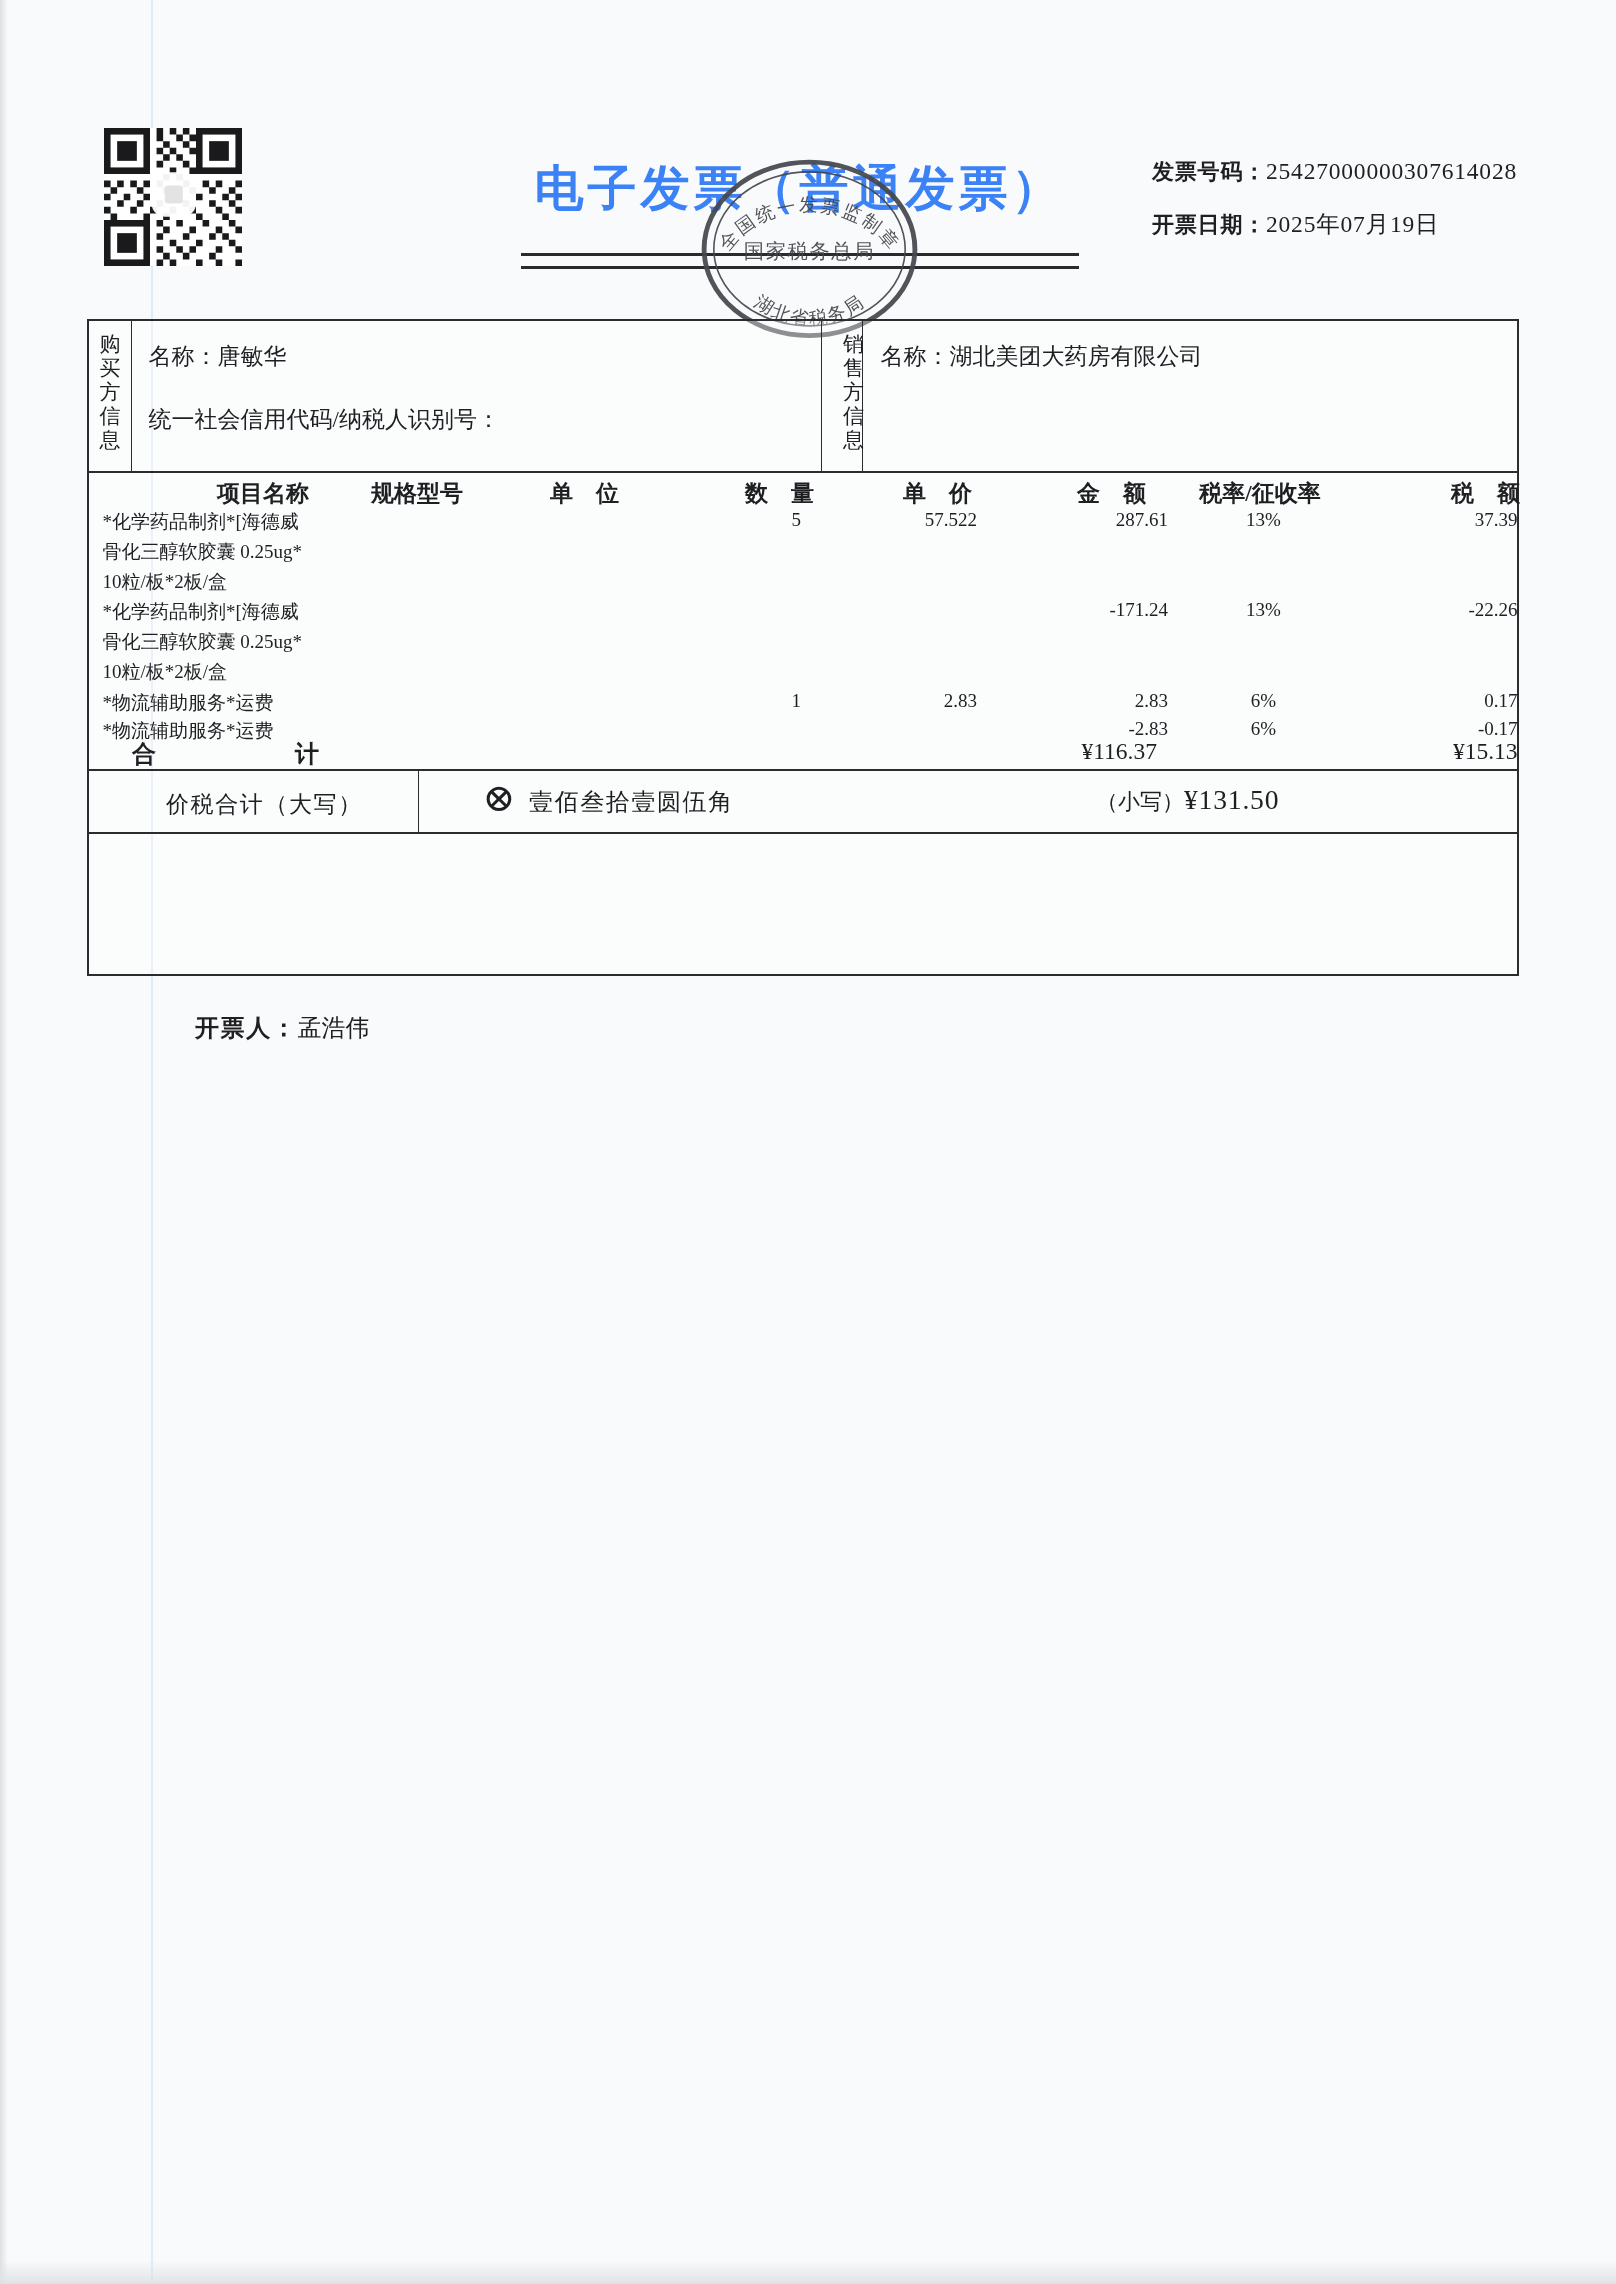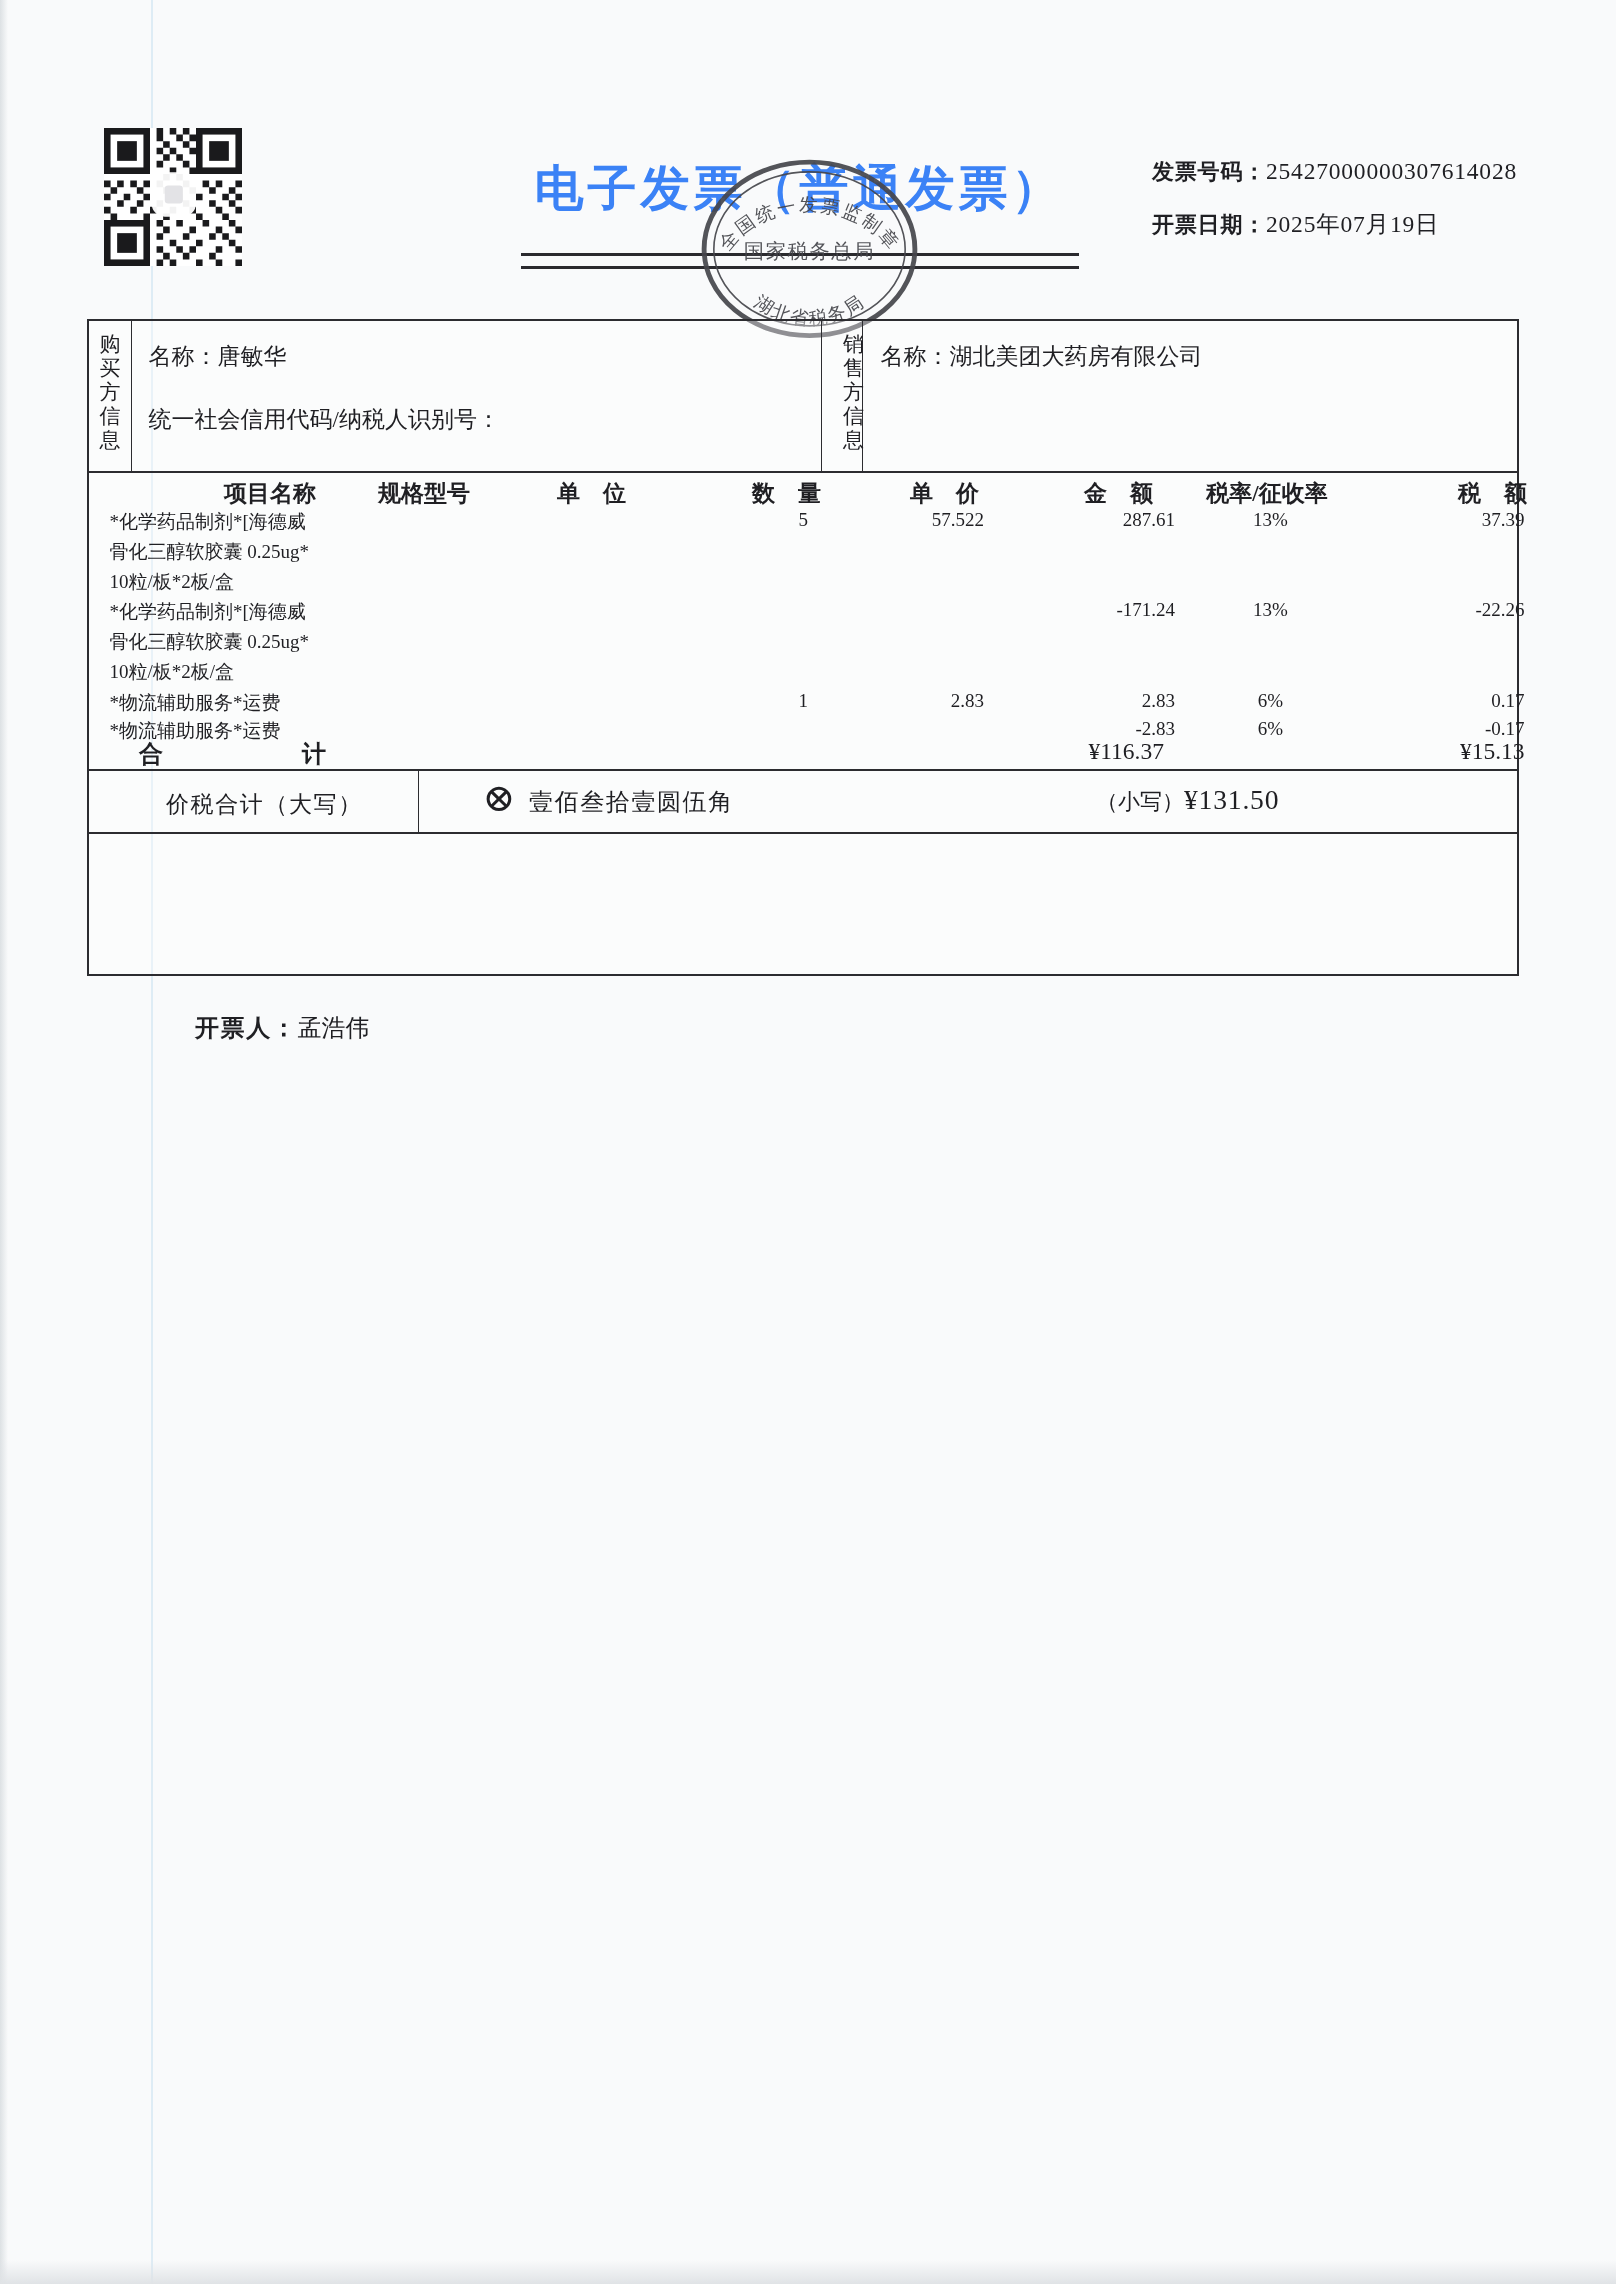--- a/index.html
+++ b/index.html
@@ -44,21 +44,21 @@
   .seller-label{left:732px;border-right:1.6px solid #2c2c30;border-left:1.6px solid #2c2c30;width:42px;padding-left:20px;}
   .party-content{position:absolute;top:0;height:100%;}
   .buyer-content{left:45px;width:686px;}
   .seller-content{left:777px;width:650px;}
   .p-line{position:absolute;left:14.6px;white-space:nowrap;font-size:23px;}
   .p-name{top:19.5px;} .p-tax{top:83px;}
   .tax-id-value{font-family:"Liberation Mono","DejaVu Sans Mono",monospace;
     font-size:25px;letter-spacing:1.6px;}
 
   
-  .hrow,.irow,.trow{position:absolute;left:14px;width:1428px;height:31px;}
+  .hrow,.irow,.trow{position:absolute;left:7px;width:1428px;height:31px;}
   .hrow{top:157px;font-size:23px;font-weight:bold;}
   .cell{position:absolute;top:0;white-space:pre;}
   .h-name{left:0;width:334px;text-align:center;}
   .h-spec{left:260px;width:122px;text-align:center;}
   .h-unit{left:434px;width:109px;text-align:center;}
   .h-qty{left:631px;width:105px;text-align:center;}
   .h-price{left:789px;width:105px;text-align:center;}
   .h-amt{left:981px;width:105px;}
   .h-rate{left:1103px;width:122px;text-align:center;}
   .h-tax{left:1337px;width:105px;text-align:center;}

